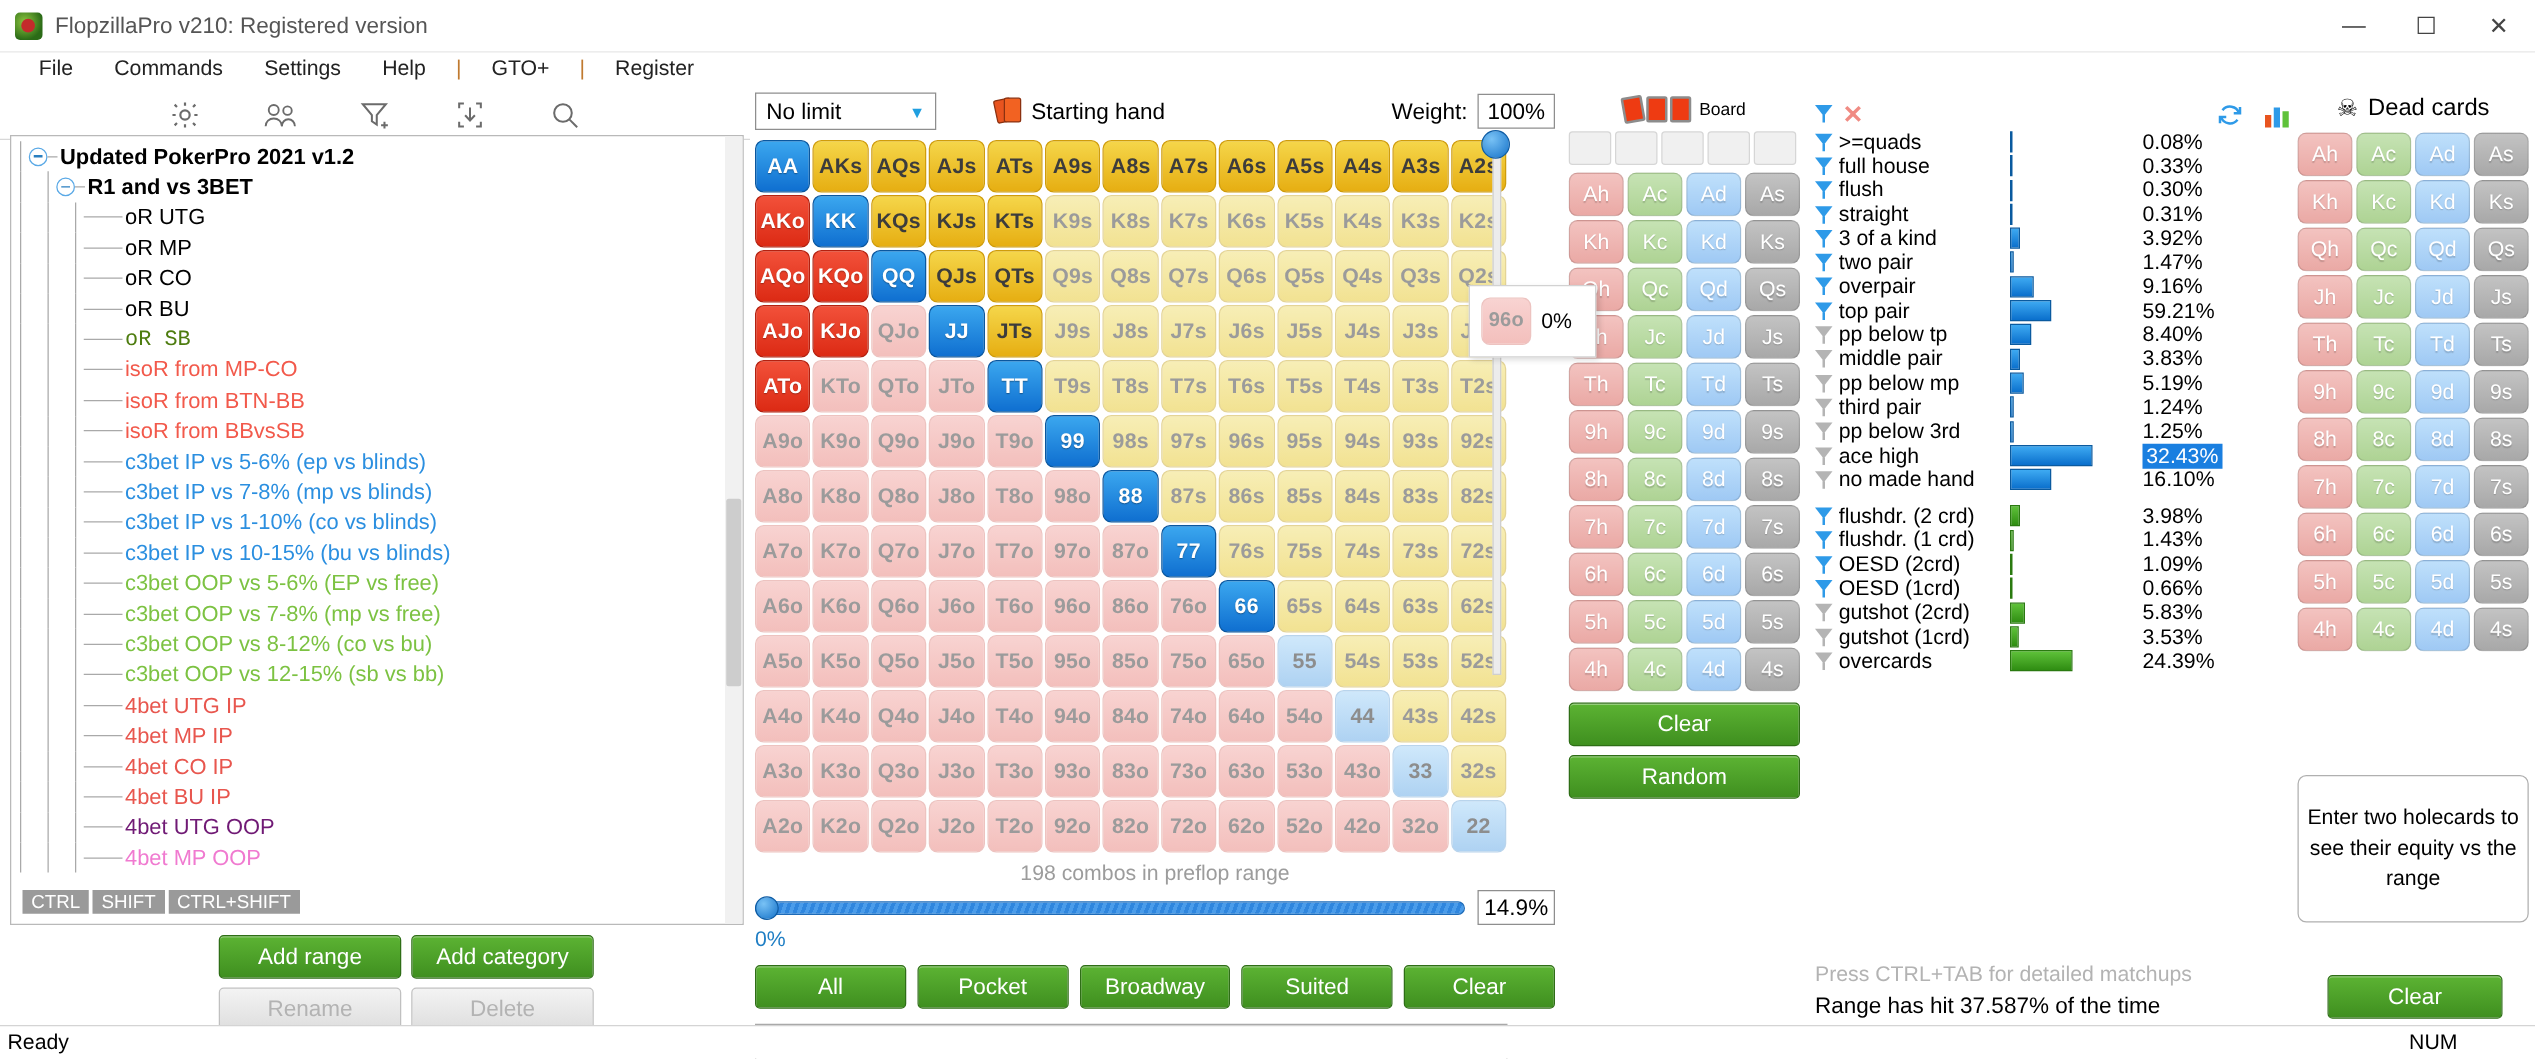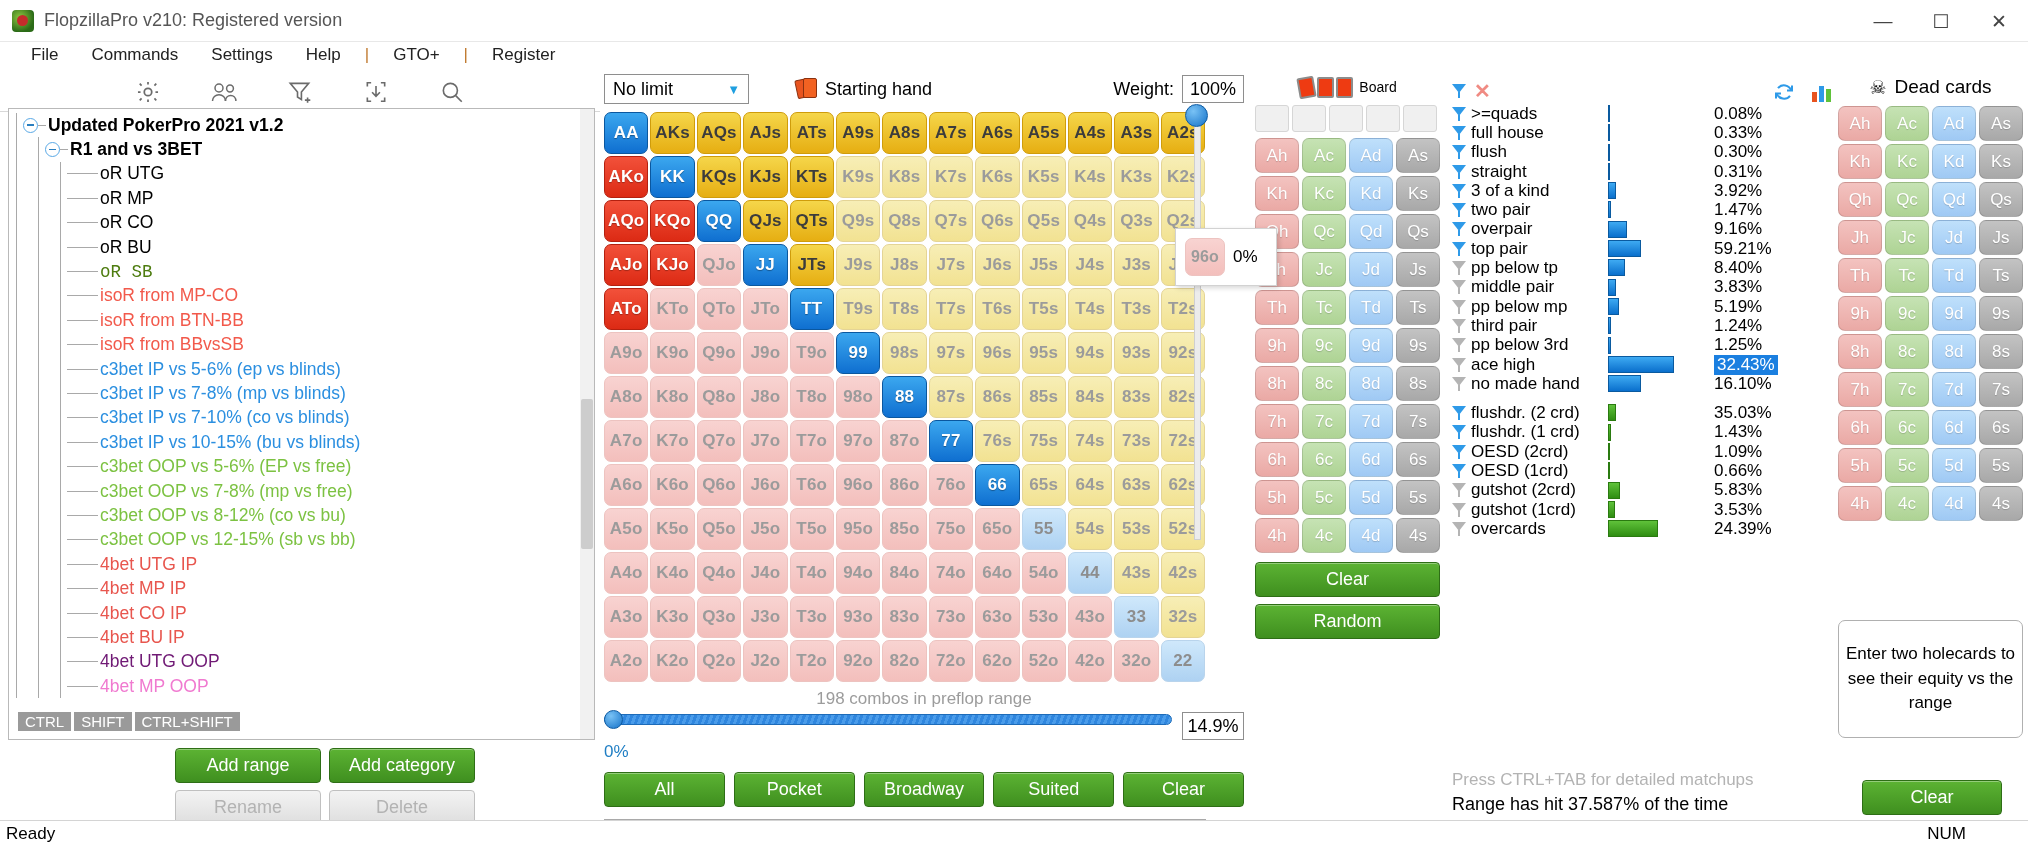--- a/index.html
+++ b/index.html
@@ -119,21 +119,21 @@
     border:1px solid rgba(0,0,0,.14);
   }
   .c-pp-on   { background:linear-gradient(#3ba7ef,#0f6fd0); color:#fff; border-color:#0a579f; text-shadow:0 1px 1px rgba(0,0,0,.35); }
   .c-pp-off  { background:linear-gradient(#cfe8fb,#aed2f2); color:#8d8d8d; border-color:#b9d4ec; }
   .c-s-on    { background:linear-gradient(#f5d64a,#e6ae12); color:#3c3c3c; border-color:#cf9c0b; }
   .c-s-off   { background:linear-gradient(#f7eeb6,#f2e292); color:#9b9b9b; border-color:#e4d496; }
   .c-o-on    { background:linear-gradient(#f2513a,#dc2a14); color:#fff; border-color:#b4200f; text-shadow:0 1px 1px rgba(0,0,0,.3); }
   .c-o-off   { background:linear-gradient(#f8d3d1,#f3bfbc); color:#9b9b9b; border-color:#edc3c0; }
 
   #combos { text-align:center; color:#9c9c9c; font-size:17px; margin-top:7px; }
-  #hslider-wrap { display:flex; gap:10px; margin-top:3px; }
+  #hslider-wrap { display:flex; align-items:center; gap:10px; margin-top:3px; }
   #hslider { position:relative; flex:1; height:15px; }
   #hslider-track {
     position:absolute; left:0; right:0; top:2px; height:11px; border-radius:6px;
     background:repeating-linear-gradient(110deg,#2f86de 0 3px,#4a9cea 3px 6px);
     border:1px solid #1d6bb8;
   }
   #hslider-knob { position:absolute; left:0px; top:-2px; width:19px; height:19px; border-radius:50%; background:radial-gradient(circle at 35% 30%,#79c2f5,#1572c9); border:1px solid #0d5ba3; }
   #pct-box { border:1px solid #8e8e8e; background:#fff; width:62px; height:28px; display:flex; align-items:center; justify-content:center; font-size:18px; }
   #zero-pct { color:#1f7ec4; font-size:17px; margin-top:2px; }
 
@@ -395,21 +395,21 @@
         <span class="dash" style="width: 31px;"></span>
         <span class="tlabel" style="color: rgb(43, 143, 224);">c3bet IP vs 7-8% (mp vs blinds)</span>
       </div>
       <div class="tnode">
         <div class="tguides" style="width: 58px;">
           <div class="vline" style="left: 7px;"></div>
           <div class="vline" style="left: 29px;"></div>
           <div class="vline" style="left: 51px;"></div>
         </div>
         <span class="dash" style="width: 31px;"></span>
-        <span class="tlabel" style="color: rgb(43, 143, 224);">c3bet IP vs 7-10% (co vs blinds)</span>
+        <span class="tlabel" style="color: rgb(43, 143, 224);">c3bet IP vs 1-10% (co vs blinds)</span>
       </div>
       <div class="tnode">
         <div class="tguides" style="width: 58px;">
           <div class="vline" style="left: 7px;"></div>
           <div class="vline" style="left: 29px;"></div>
           <div class="vline" style="left: 51px;"></div>
         </div>
         <span class="dash" style="width: 31px;"></span>
         <span class="tlabel" style="color: rgb(43, 143, 224);">c3bet IP vs 10-15% (bu vs blinds)</span>
       </div>
@@ -946,21 +946,21 @@
       </div>
     </div>
   <div class="sgap"></div>
   <div id="stats-draws">
       <div class="srow">
         <span class="funnel"></span>
         <span class="slabel">flushdr. (2 crd)</span>
         <span class="sbarwrap">
           <span class="sbar green" style="width: 8.159px;"></span>
         </span>
-        <span class="sval">35.03%</span>
+        <span class="sval">3.98%</span>
       </div>
       <div class="srow">
         <span class="funnel"></span>
         <span class="slabel">flushdr. (1 crd)</span>
         <span class="sbarwrap">
           <span class="sbar green" style="width: 2.9315px;"></span>
         </span>
         <span class="sval">1.43%</span>
       </div>
       <div class="srow">

